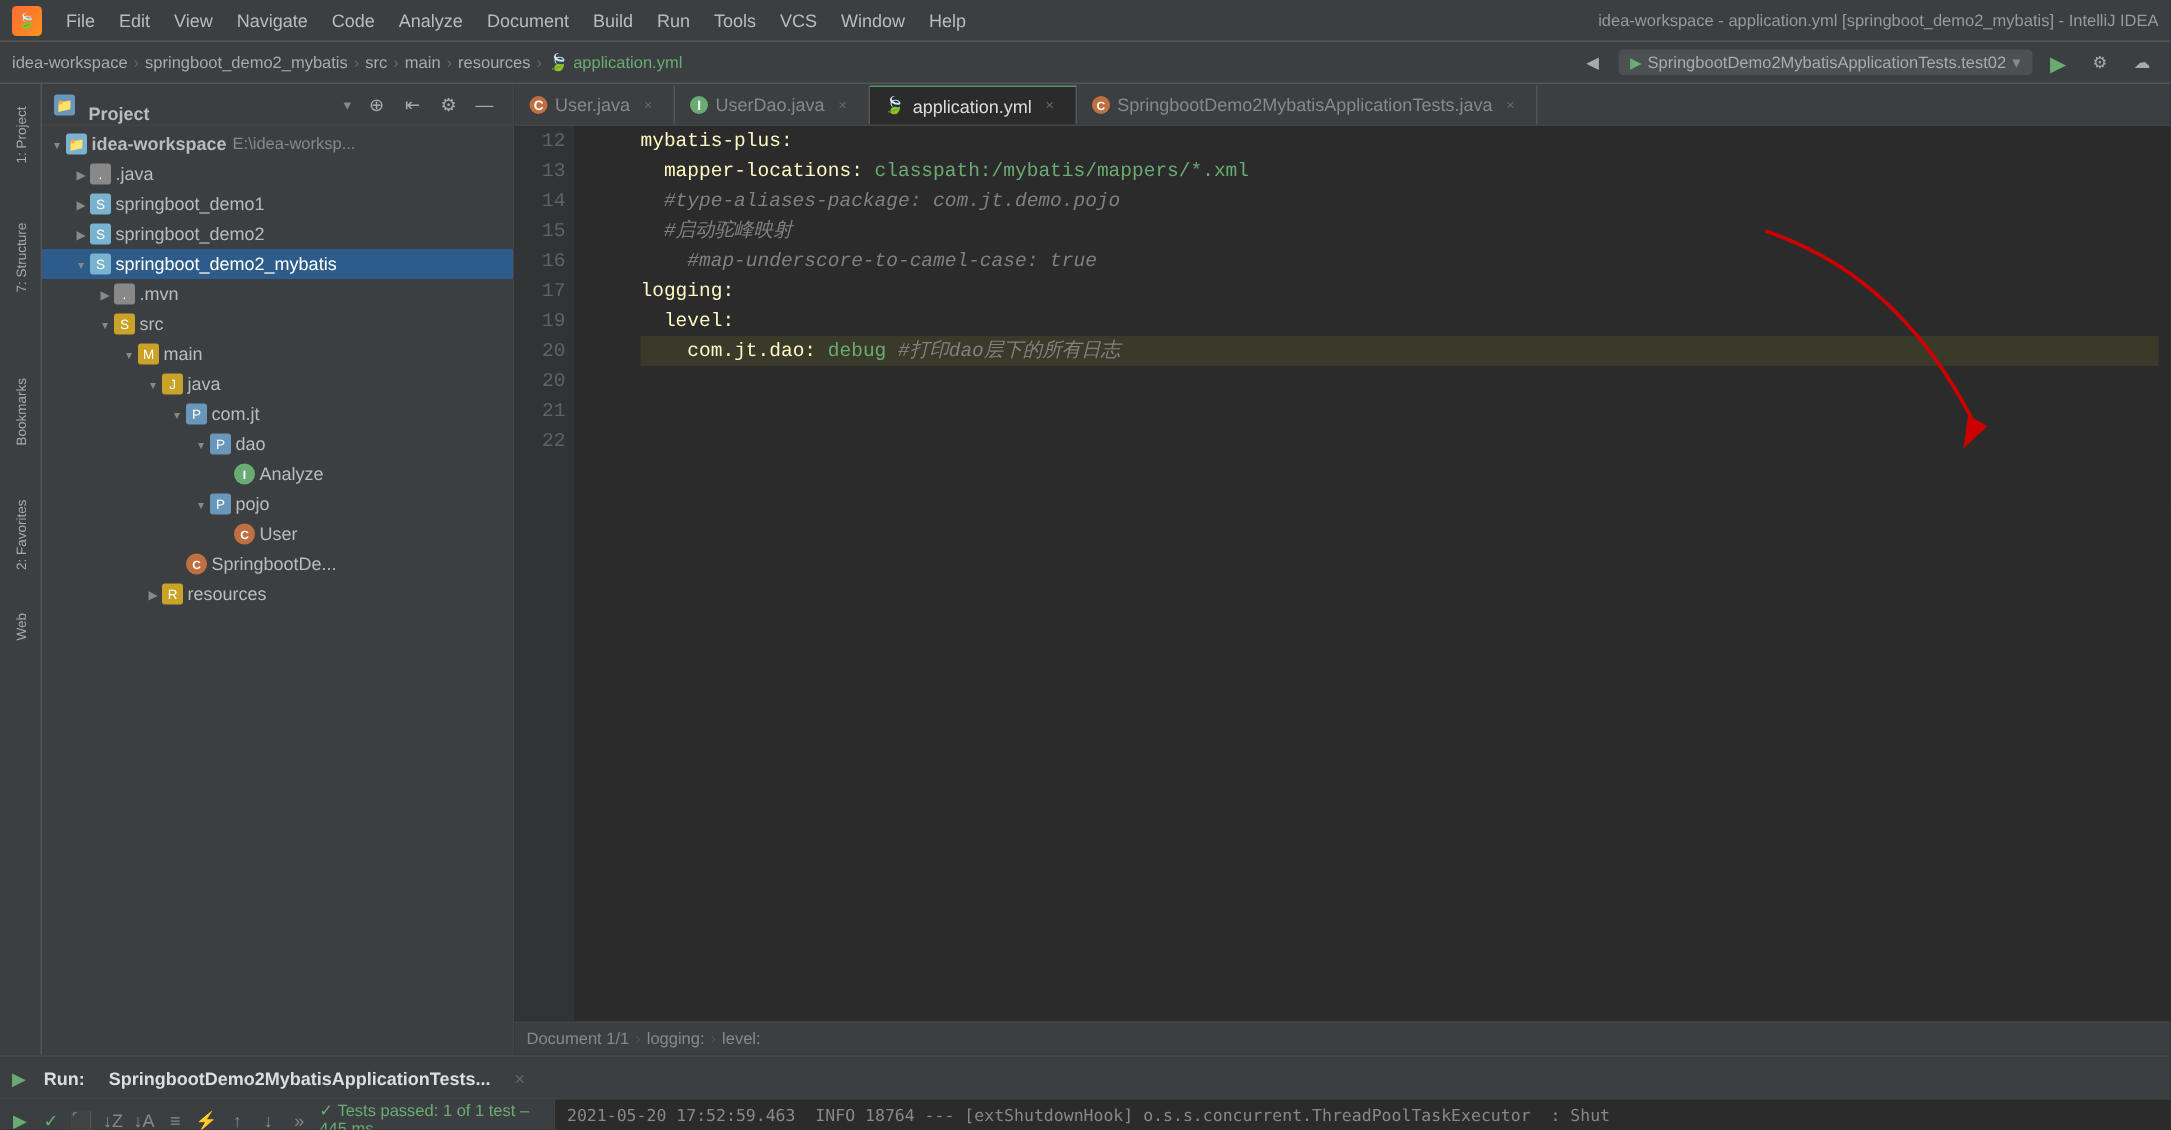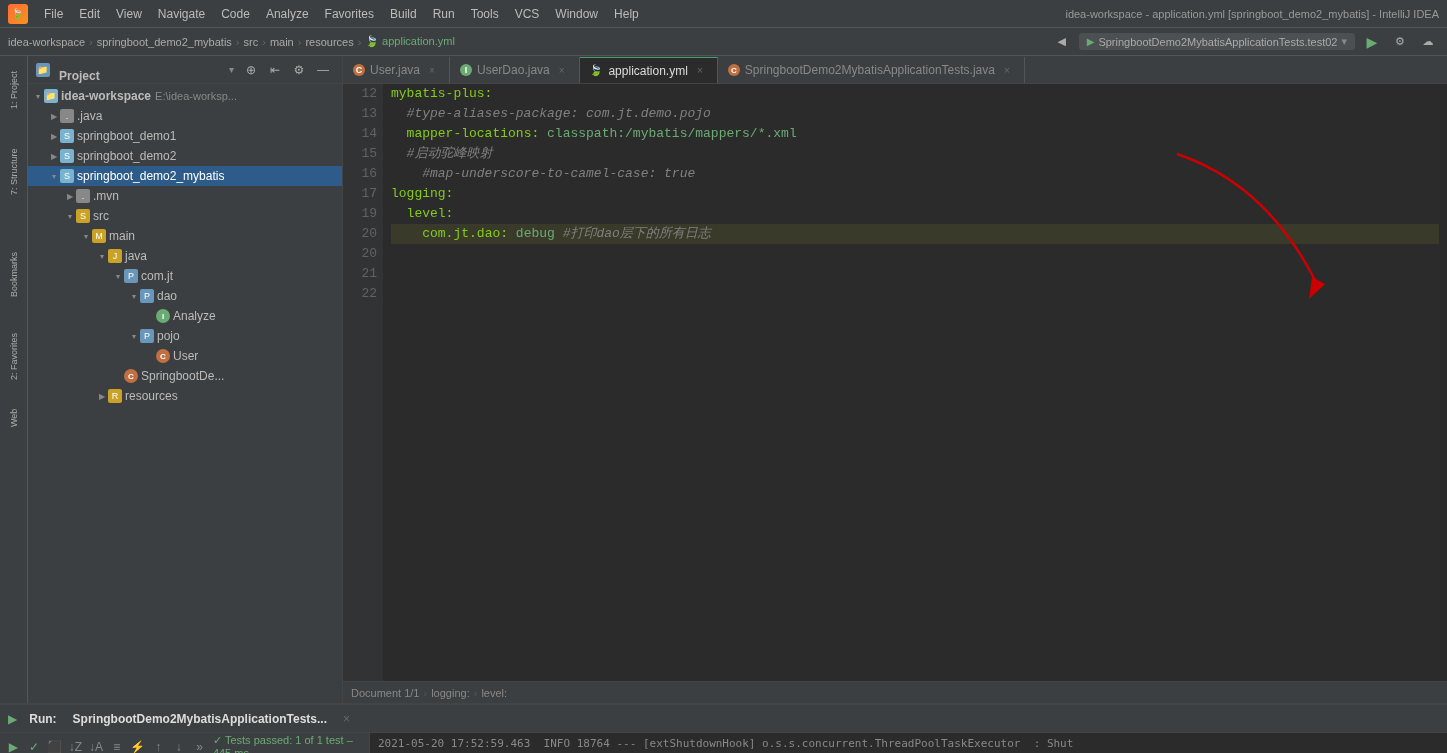--- a/index.html
+++ b/index.html
@@ -194,20 +194,21 @@
     .editor-content {
       flex: 1;
       overflow: hidden;
       position: relative;
     }
     .code-view {
       display: flex;
       height: 100%;
       font-family: 'Consolas', 'Courier New', monospace;
       font-size: 13px;
+      gap: 36px;
     }
     .line-numbers {
       width: 40px;
       background: #313335;
       color: #606366;
       text-align: right;
       padding: 0 6px;
       line-height: 20px;
       user-select: none;
       flex-shrink: 0;
@@ -221,21 +222,21 @@
     }
     .code-line {
       height: 20px;
       white-space: pre;
       display: flex;
       align-items: center;
     }
     .code-line.highlighted { background: #3a3a2a; }
 
     
-    .yml-key { color: #84cc16; }
+    .yml-key { color: #fef9c3; }
     .yml-value { color: #6aab73; }
     .yml-comment { color: #808080; font-style: italic; }
     .yml-indent { color: #a9b7c6; }
 
     
     .editor-status {
       height: 22px;
       background: #3c3f41;
       border-top: 1px solid #444;
       display: flex;
@@ -325,21 +326,21 @@
 <body>
 
 <div class="menu-bar">
   <div class="app-icon">🍃</div>
   <div class="menu-item">File</div>
   <div class="menu-item">Edit</div>
   <div class="menu-item">View</div>
   <div class="menu-item">Navigate</div>
   <div class="menu-item">Code</div>
   <div class="menu-item">Analyze</div>
-  <div class="menu-item">Favorites</div>
+  <div class="menu-item">Document</div>
   <div class="menu-item">Build</div>
   <div class="menu-item">Run</div>
   <div class="menu-item">Tools</div>
   <div class="menu-item">VCS</div>
   <div class="menu-item">Window</div>
   <div class="menu-item">Help</div>
   <div class="menu-right">idea-workspace - application.yml [springboot_demo2_mybatis] - IntelliJ IDEA</div>
 </div>
 
 <div class="breadcrumb-bar">
@@ -545,24 +546,24 @@
           <div class="line-number">20</div>
           <div class="line-number">20</div>
           <div class="line-number">21</div>
           <div class="line-number">22</div>
         </div>
         <div class="code-lines">
           <div class="code-line">
             <span class="yml-key">mybatis-plus:</span>
           </div>
           <div class="code-line">
+            <span class="yml-indent">  </span><span class="yml-key">mapper-locations:</span><span class="yml-value"> classpath:/mybatis/mappers/*.xml</span>
+          </div>
+          <div class="code-line">
             <span class="yml-comment">  #type-aliases-package: com.jt.demo.pojo</span>
-          </div>
-          <div class="code-line">
-            <span class="yml-indent">  </span><span class="yml-key">mapper-locations:</span><span class="yml-value"> classpath:/mybatis/mappers/*.xml</span>
           </div>
           <div class="code-line">
             <span class="yml-comment">  #启动驼峰映射</span>
           </div>
           <div class="code-line">
             <span class="yml-comment">    #map-underscore-to-camel-case: true</span>
           </div>
           <div class="code-line">
             <span class="yml-key">logging:</span>
           </div>

